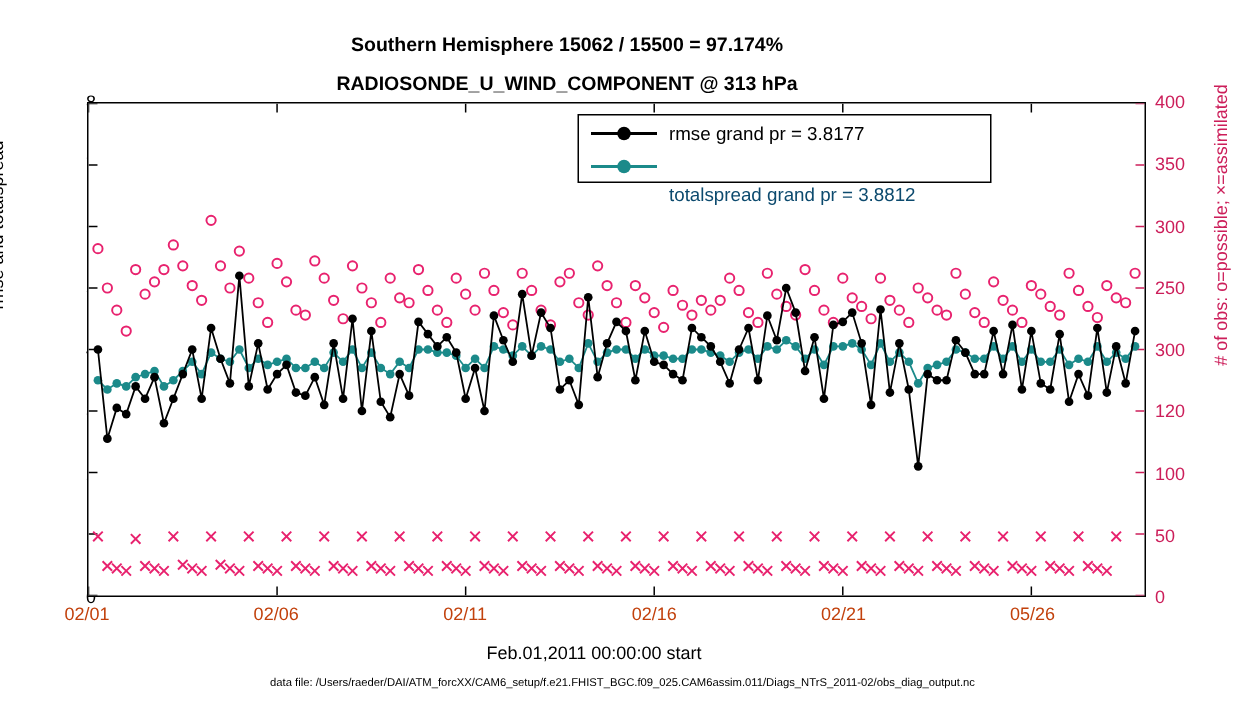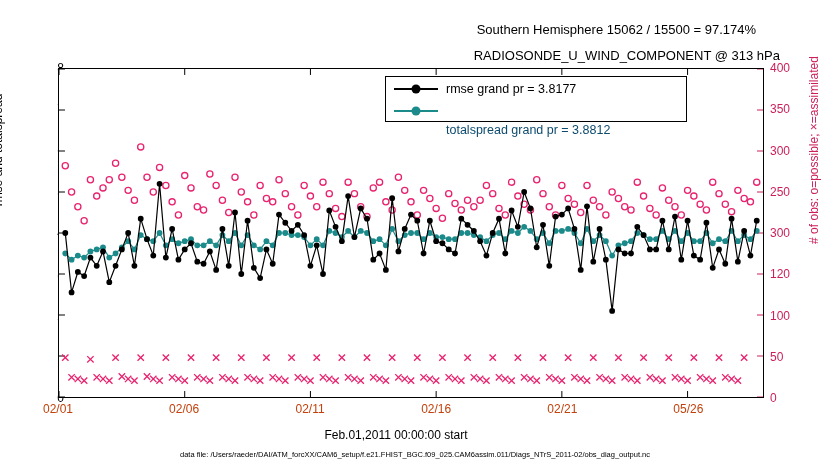--- a/index.html
+++ b/index.html
@@ -1,36 +1,36 @@
 <!DOCTYPE html>
 <html><head>
 <meta charset="utf-8">
 <style>
   html,body{margin:0;padding:0;}
   body{width:830px;height:470px;background:#ffffff;font-family:"Liberation Sans",sans-serif;overflow:hidden;}
   #root{position:relative;width:830px;height:470px;}
 
-  .title{position:absolute;left:0;width:756px;text-align:right;font-weight:normal;font-size:13px;color:#000;}
+  .title{position:absolute;left:0;width:756px;text-align:center;font-weight:bold;font-size:13px;color:#000;}
   #title1{top:22px;}
-  #title2{top:48px;padding-left:24px;}
+  #title2{top:48px;}
 
   #plot{position:absolute;left:58px;top:68px;width:706px;height:330px;border:1px solid #000;box-sizing:border-box;background:#fff;}
   #plotinner{position:absolute;left:0;top:0;width:100%;height:100%;}
 
   .ylab-left{position:absolute;left:-2px;top:150px;transform:translate(-50%,-50%) rotate(-90deg);transform-origin:center center;font-size:12px;color:#000;white-space:nowrap;}
   .ylab-right{position:absolute;left:814px;top:150px;transform:translate(-50%,-50%) rotate(-90deg);transform-origin:center center;font-size:12px;color:#cc1e5a;white-space:nowrap;}
 
   .tick-left{position:absolute;right:766px;transform:translateY(-50%);font-size:12px;color:#000;text-align:right;width:40px;}
   .tick-right{position:absolute;left:770px;transform:translateY(-50%);font-size:12px;color:#cc1e5a;text-align:left;width:44px;}
   .tick-x{position:absolute;top:402px;transform:translateX(-50%);font-size:12px;color:#c2410c;white-space:nowrap;}
 
   #xlabel{position:absolute;left:0;top:428px;width:792px;text-align:center;font-size:12px;color:#000;}
   #datafile{position:absolute;left:0;top:450px;width:830px;text-align:center;font-size:7.5px;color:#000;}
 
-  #legend{position:absolute;left:385px;top:76px;width:302px;height:46px;border:1px solid #000;background:#fff;box-sizing:border-box;}
+  #legend{position:absolute;left:385px;top:76px;width:276px;height:46px;border:1px solid #000;background:#fff;box-sizing:border-box;}
   .leg-row{position:absolute;left:0;width:302px;height:23px;}
   .leg-text{position:absolute;left:60px;top:50%;transform:translateY(-50%);font-size:12.5px;white-space:nowrap;}
   .leg-line{position:absolute;left:8px;top:50%;width:44px;height:2px;transform:translateY(-50%);}
   .leg-mark{position:absolute;left:30px;top:50%;width:9px;height:9px;border-radius:50%;transform:translate(-50%,-50%);}
   .c-black{color:#000;}
   .c-teal{color:#0c4a6e;margin-top:19px;}
 </style>
 </head>
 <body>
 

